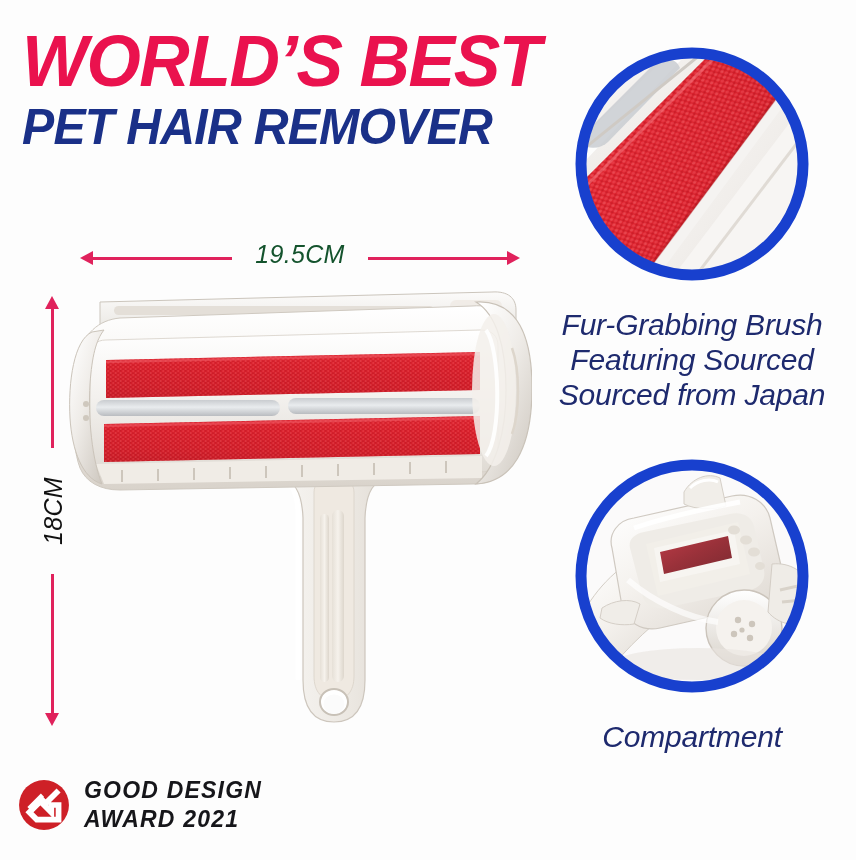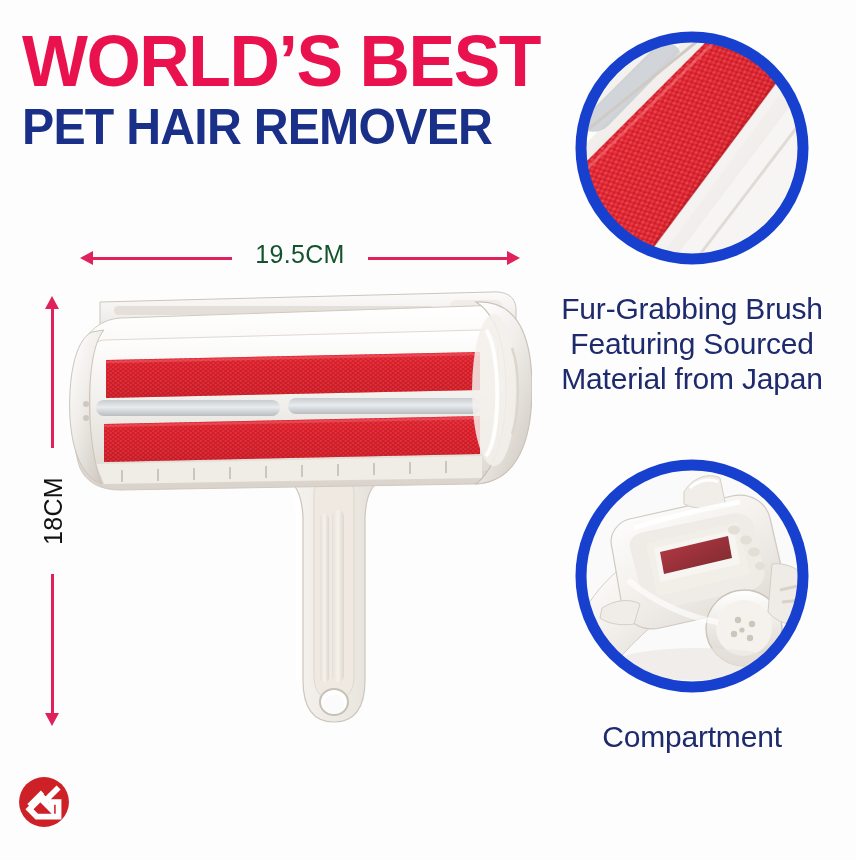--- a/index.html
+++ b/index.html
@@ -2,21 +2,21 @@
 <html><head>
 <meta charset="utf-8">
 <style>
   * { box-sizing: border-box; margin: 0; padding: 0; }
   html, body {
     width: 856px; height: 860px;
     background: #fdfdfd;
     font-family: "Liberation Sans", sans-serif;
     overflow: hidden;
   }
-  #page { position: relative; width: 856px; height: 860px; background: #fdfdfd; }
+  #page { position: relative; width: 856px; height: 860px; background: #fdfdfd; font-style: italic; }
 
   
   .headline { position: absolute; left: 22px; top: 28px; width: 500px; }
   .hl-line1 {
     font-family: "Liberation Sans Narrow", "Liberation Sans", sans-serif;
     font-weight: 700; font-size: 72px; line-height: 0.94;
     letter-spacing: -1.5px; color: #EA124E;
     transform: scaleX(0.97); transform-origin: left center;
     white-space: nowrap;
   }
@@ -76,21 +76,21 @@
   .award-mark { width: 52px; height: 52px; flex: 0 0 52px; }
   .award-text {
     font-family: "Liberation Sans Narrow", "Liberation Sans", sans-serif;
     font-weight: 700; font-size: 23px; line-height: 1.28;
     color: #16161a; letter-spacing: 1.2px; white-space: nowrap;
   }
 
   
   .panel { position: absolute; left: 528px; top: 0; width: 328px; height: 860px; }
   .feature { position: absolute; width: 328px; display: flex; flex-direction: column; align-items: center; }
-  .feature-1 { top: 24px; align-items: center; }
+  .feature-1 { top: 40px; align-items: center; }
   .feature-2 { top: 452px; }
   .circle-wrap { position: relative; }
   .f1-circle { width: 248px; height: 248px; }
   .f2-circle { width: 248px; height: 248px; }
   .caption {
     margin-top: 16px; text-align: center;
     font-family: "Liberation Sans Narrow", "Liberation Sans", sans-serif;
     font-weight: 400; font-size: 30px; line-height: 1.16;
     color: #1E2A6E; letter-spacing: -0.2px; white-space: nowrap;
   }
@@ -273,20 +273,24 @@
     </svg>
   </div>
 
   <div class="award">
     <svg class="award-mark" viewBox="0 0 100 100">
       <circle cx="50" cy="50" r="48" fill="#CE2027"></circle>
       <path d="M50 2 L 2 50 L 50 98 L 98 50 Z" fill="#ffffff" opacity="0"></path>
       <path d="M78 22 L 50 50 L 64 64 L 64 50 L 78 50 L 78 78 L 36 78 L 22 64 L 50 36" fill="none" stroke="#ffffff" stroke-width="11" stroke-linejoin="miter"></path>
       <path d="M24 60 L 50 34 L 44 28 L 18 54 Z" fill="#ffffff"></path>
     </svg>
+    <div class="award-text">
+      <div>GOOD DESIGN</div>
+      <div>AWARD 2021</div>
+    </div>
   </div>
 
   <div class="panel">
 
     <div class="feature feature-1">
       <div class="circle-wrap">
         <svg class="f1-circle" viewBox="0 0 248 248">
           <defs>
             <clipPath id="clip1">
                 <circle cx="124" cy="124" r="106"></circle>
@@ -331,21 +335,21 @@
             <path d="M88 288 L 300 10" stroke="#e0dbd5" stroke-width="3" fill="none"></path>
 
             <path d="M140 288 L 300 78" stroke="#ffffff" stroke-width="16" fill="none" opacity="0.55"></path>
           </g>
           <circle cx="124" cy="124" r="111" fill="none" stroke="#1840CE" stroke-width="11"></circle>
         </svg>
       </div>
       <div class="caption">
         <div>Fur-Grabbing Brush</div>
         <div>Featuring Sourced</div>
-        <div>Material from Japan</div>
+        <div>Sourced from Japan</div>
       </div>
     </div>
 
     <div class="feature feature-2">
       <div class="circle-wrap">
         <svg class="f2-circle" viewBox="0 0 248 248">
           <defs>
             <clipPath id="clip2">
                 <circle cx="124" cy="124" r="106"></circle>
               </clipPath>

